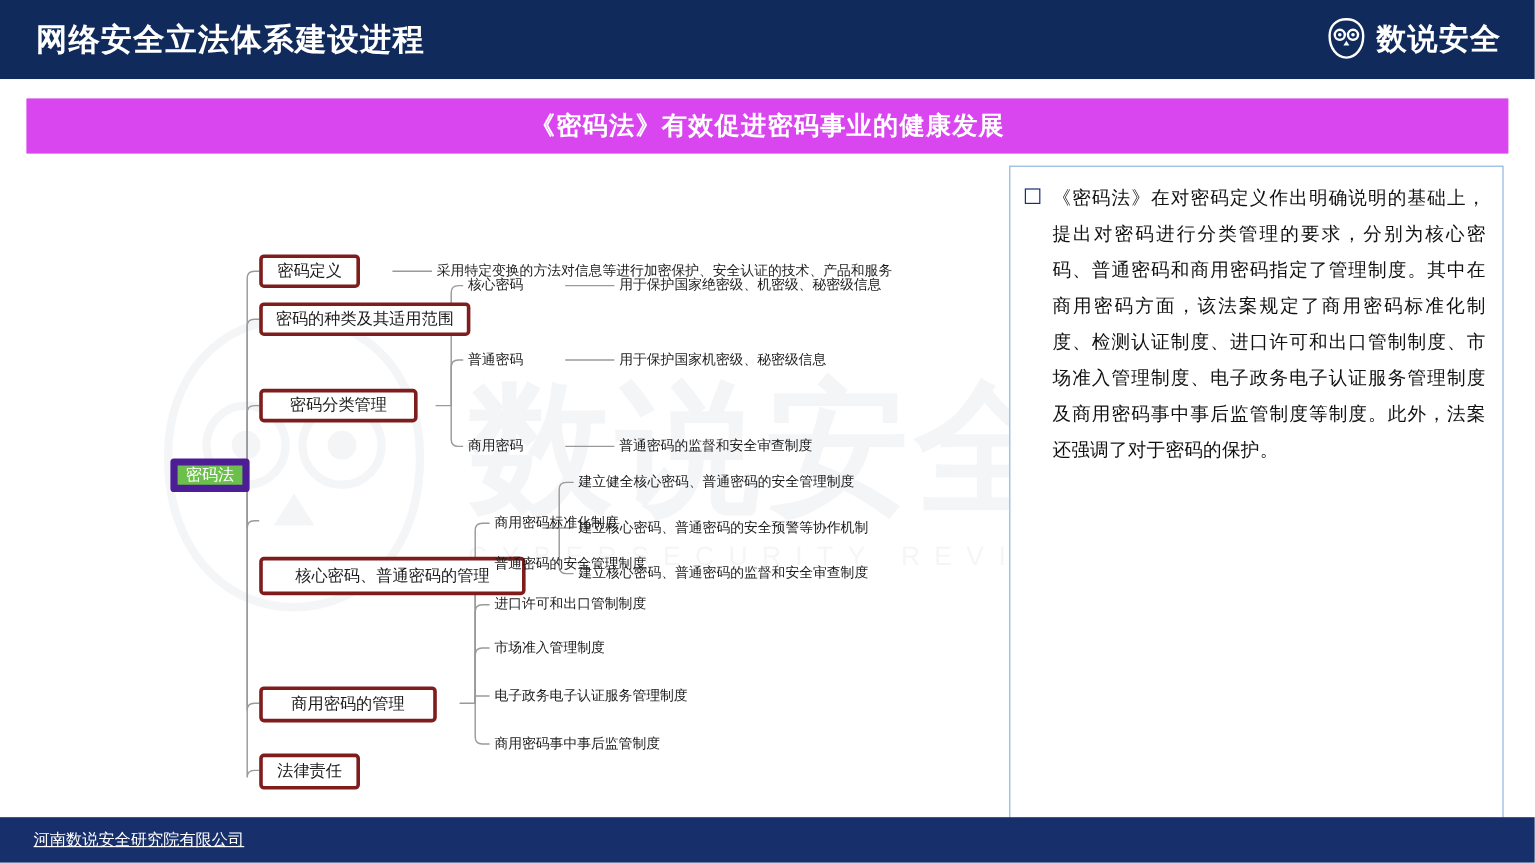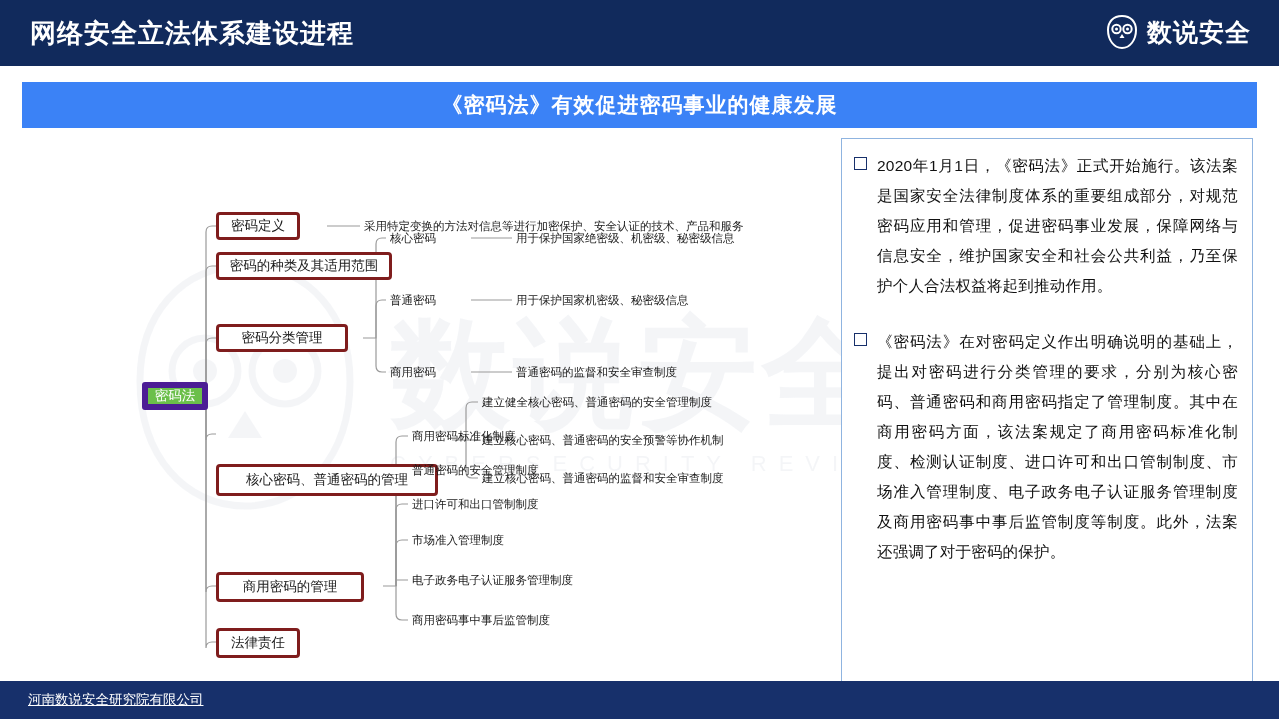--- a/index.html
+++ b/index.html
@@ -59,21 +59,21 @@
     height: 615px;
     background: #ffffff;
   }
 
   .section-bar {
     position: absolute;
     left: 22px;
     top: 16px;
     width: 1235px;
     height: 46px;
-    background: #3b82f6;
+    background: #d946ef;
     display: flex;
     align-items: center;
     justify-content: center;
   }
   .section-bar .section-title {
     color: #ffffff;
     font-size: 21px;
     font-weight: bold;
     letter-spacing: 1px;
   }
@@ -314,24 +314,20 @@
     <div class="leaf-text" style="left:392px; top:329px;">普通密码的安全管理制度</div>
     <div class="leaf-text" style="left:392px; top:363px;">进口许可和出口管制制度</div>
     <div class="leaf-text" style="left:392px; top:399px;">市场准入管理制度</div>
     <div class="leaf-text" style="left:392px; top:439px;">电子政务电子认证服务管理制度</div>
     <div class="leaf-text" style="left:392px; top:479px;">商用密码事中事后监管制度</div>
   </div>
 
   <div class="right-panel">
     <div class="para">
       <span class="bullet-box"></span>
-      <span class="para-text">2020年1月1日，《密码法》正式开始施行。该法案是国家安全法律制度体系的重要组成部分，对规范密码应用和管理，促进密码事业发展，保障网络与信息安全，维护国家安全和社会公共利益，乃至保护个人合法权益将起到推动作用。</span>
-    </div>
-    <div class="para">
-      <span class="bullet-box"></span>
       <span class="para-text">《密码法》在对密码定义作出明确说明的基础上，提出对密码进行分类管理的要求，分别为核心密码、普通密码和商用密码指定了管理制度。其中在商用密码方面，该法案规定了商用密码标准化制度、检测认证制度、进口许可和出口管制制度、市场准入管理制度、电子政务电子认证服务管理制度及商用密码事中事后监管制度等制度。此外，法案还强调了对于密码的保护。</span>
     </div>
   </div>
 
 </div>
 
 <div class="footer">
   <span class="footer-text">河南数说安全研究院有限公司</span>
 </div>
 

